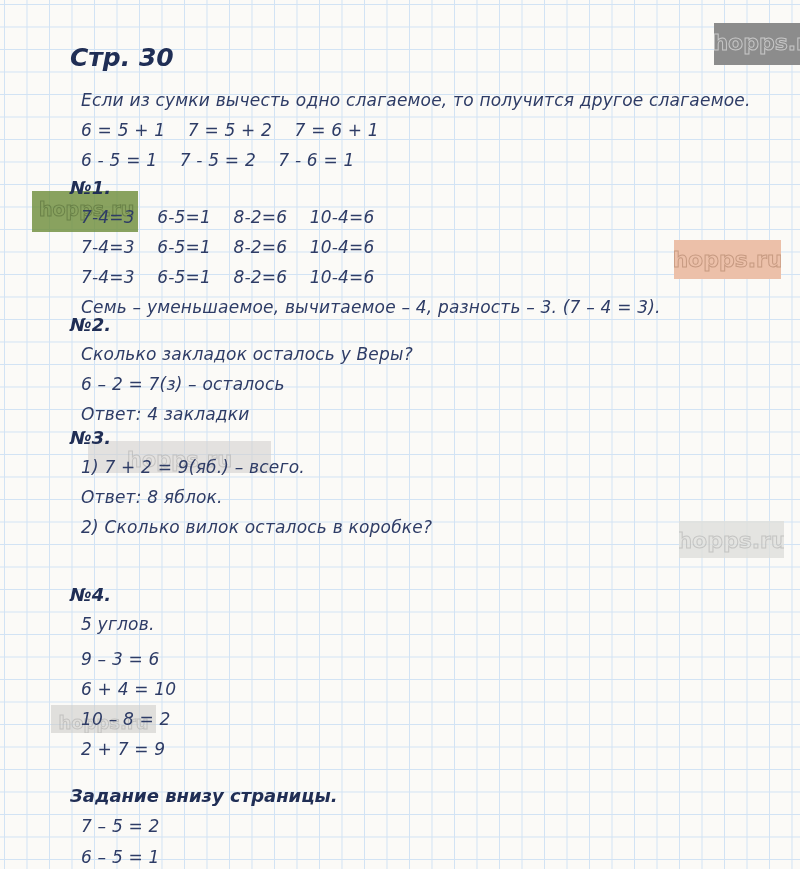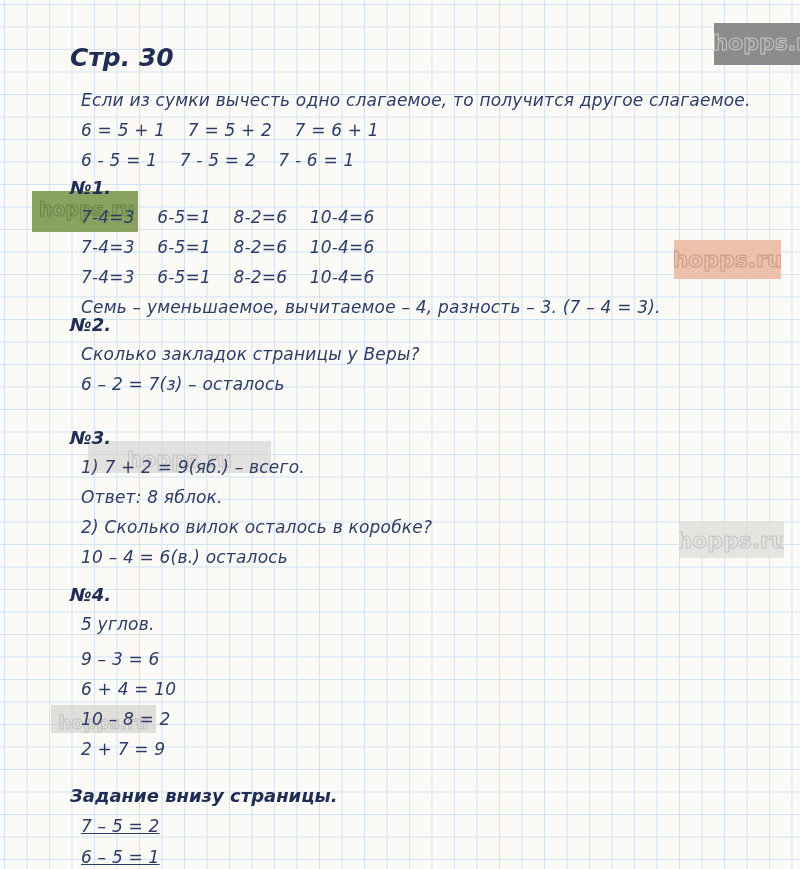--- a/index.html
+++ b/index.html
@@ -36,21 +36,21 @@
     white-space:pre;
   }
   .title {
     font-style:italic;
     font-weight:bold;
     font-size:25px;
     line-height:28px;
     color:#202e55;
     white-space:pre;
   }
-  .sec-bottom .line { line-height:24px;text-decoration:underline; }
+  .sec-bottom .line { line-height:24px; }
 
   
   .badge {
     position:absolute;
     z-index:1;
     display:flex;
     justify-content:center;
     overflow:hidden;
   }
   .wm {
@@ -130,30 +130,30 @@
 <div class="sec sec-task1">
   <div class="heading">№1.</div>
   <div class="line">7-4=3    6-5=1    8-2=6    10-4=6</div>
   <div class="line">7-4=3    6-5=1    8-2=6    10-4=6</div>
   <div class="line">7-4=3    6-5=1    8-2=6    10-4=6</div>
   <div class="line">Семь – уменьшаемое, вычитаемое – 4, разность – 3. (7 – 4 = 3).</div>
 </div>
 
 <div class="sec sec-task2">
   <div class="heading">№2.</div>
-  <div class="line">Сколько закладок страницы у Веры?</div>
+  <div class="line">Сколько закладок осталось у Веры?</div>
   <div class="line">6 – 2 = 7(з) – осталось</div>
+  <div class="line">Ответ: 4 закладки</div>
 </div>
 
 <div class="sec sec-task3">
   <div class="heading">№3.</div>
   <div class="line">1) 7 + 2 = 9(яб.) – всего.</div>
   <div class="line">Ответ: 8 яблок.</div>
   <div class="line">2) Сколько вилок осталось в коробке?</div>
-  <div class="line">10 – 4 = 6(в.) осталось</div>
 </div>
 
 <div class="sec sec-task4">
   <div class="heading">№4.</div>
   <div class="line">5 углов.</div>
 </div>
 
 <div class="sec sec-margins">
   <div class="line">9 – 3 = 6</div>
   <div class="line">6 + 4 = 10</div>

